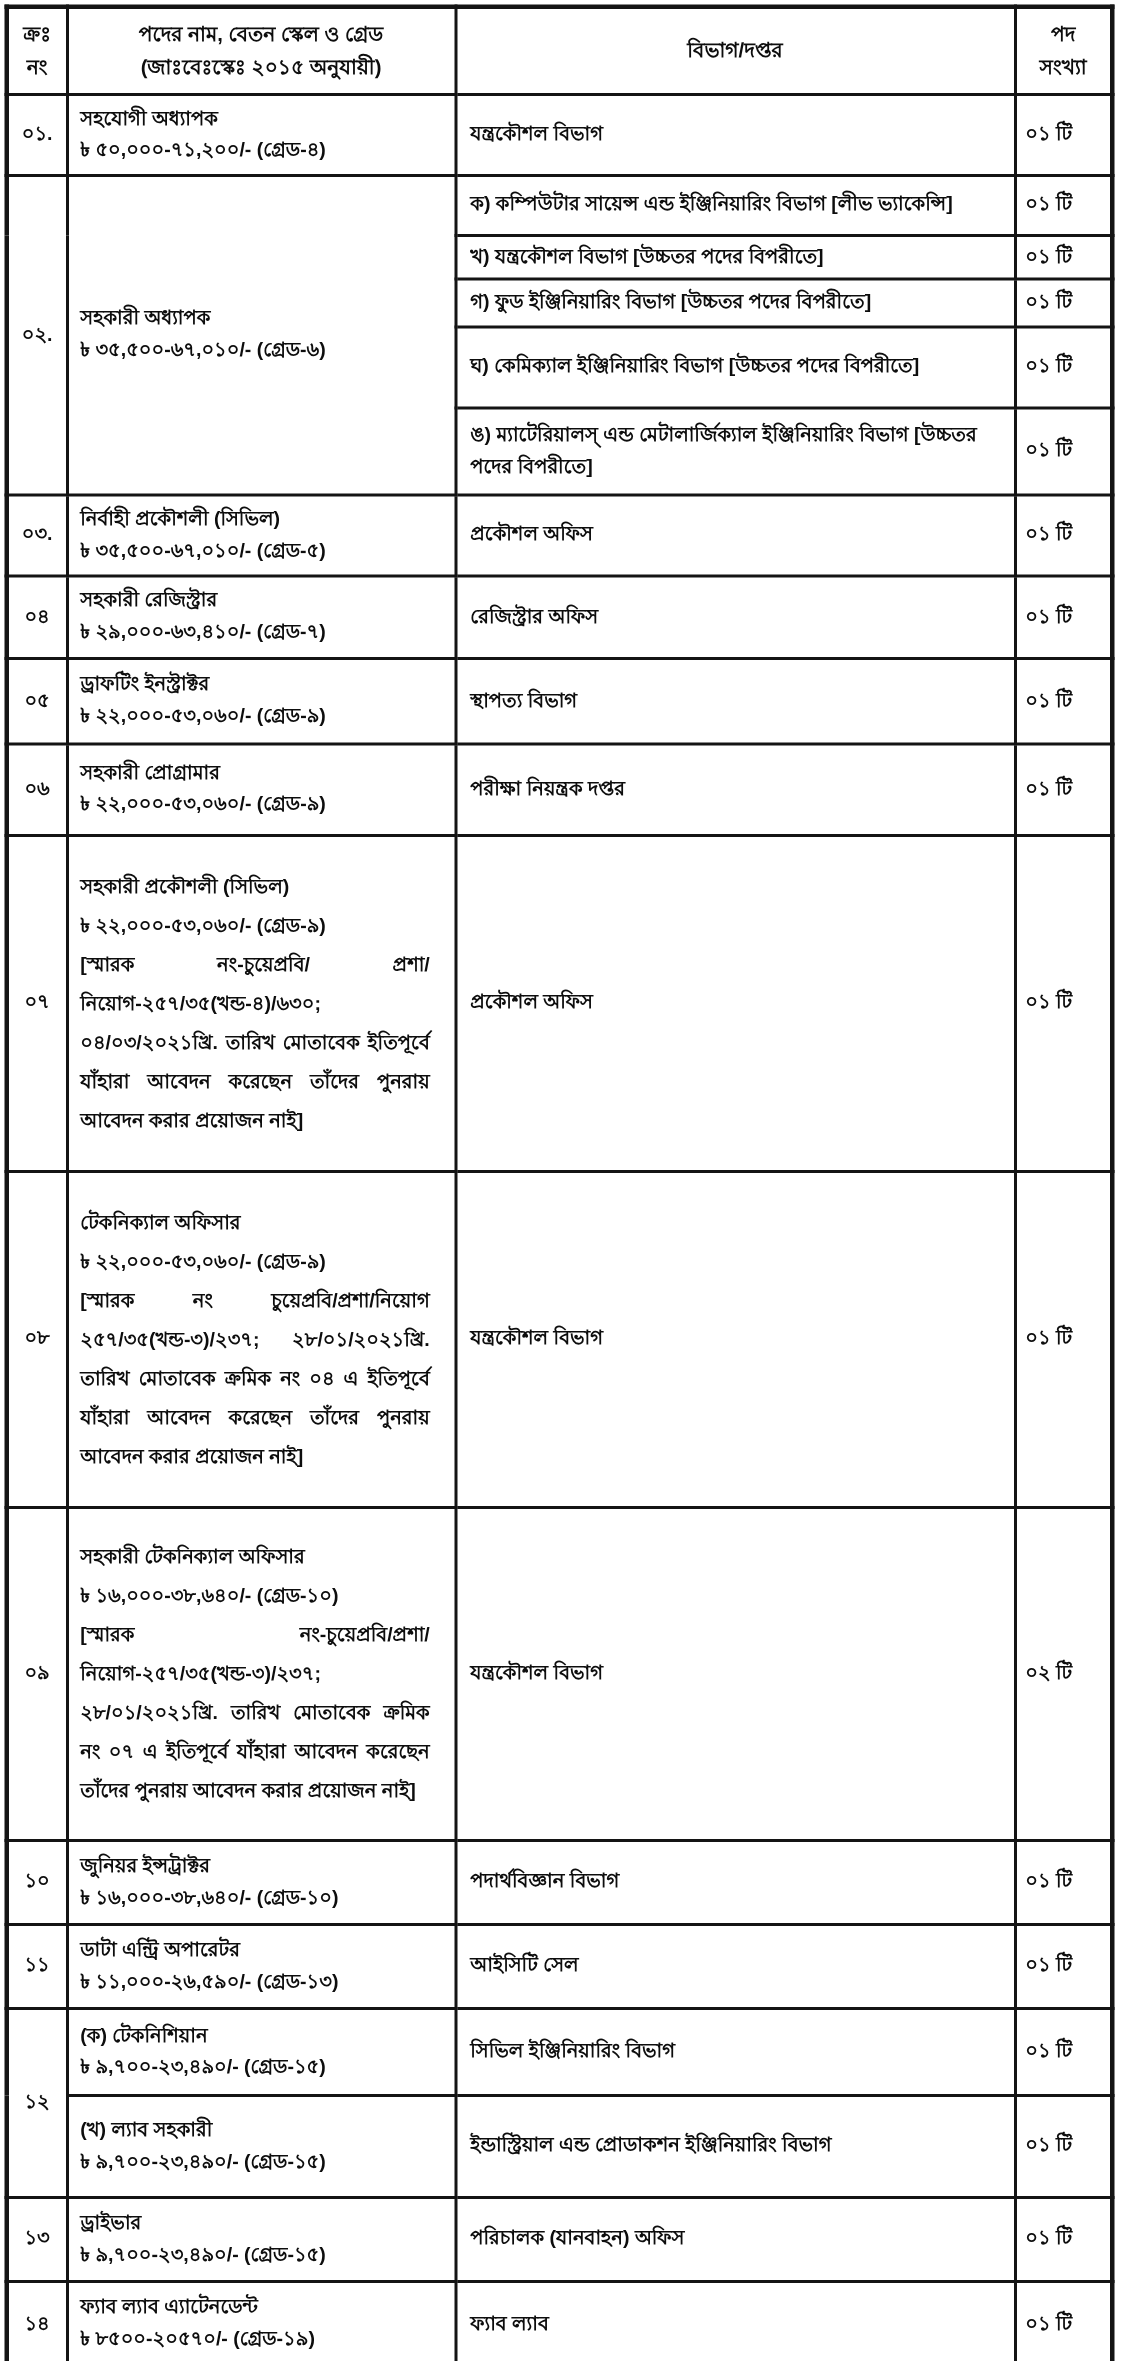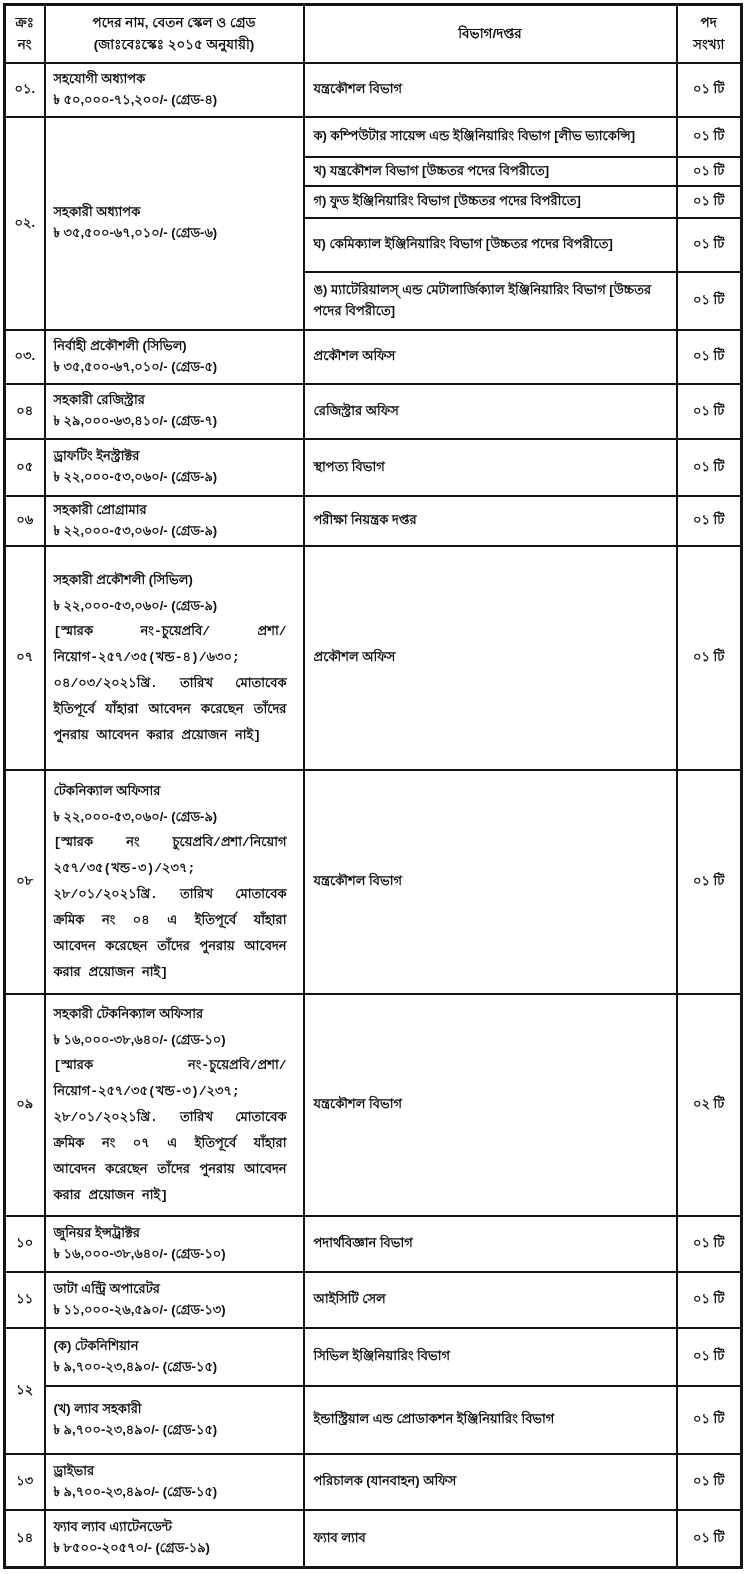--- a/index.html
+++ b/index.html
@@ -34,27 +34,27 @@
     line-height: 1.55;
     overflow: hidden;
   }
   col.c1 { width: 40px; }
   col.c2 { width: 259px; }
   col.c3 { width: 373px; }
   col.c4 { width: 65px; }
 
   td.th { text-align: center; font-size: 13.5px; line-height: 1.6; }
   td.sl { text-align: center; padding: 2px 2px; }
-  td.cnt { text-align: center; white-space: nowrap; margin-top: 24px; }
+  td.cnt { white-space: nowrap; margin-top: 24px; }
   td.dept { padding-left: 9px; padding-right: 16px; }
   td.post { padding-left: 8px; padding-right: 16px; }
 
   .pname { line-height: 1.6; }
   .pay   { line-height: 1.6; }
-  .note  { text-align: justify; font-family: Liberation Mono, monospace; }
+  .note  { text-align: justify; }
   tr.tall td.post { vertical-align: middle; margin-top: 12px; }
   tr.tall .pname, tr.tall .pay, tr.tall .note { line-height: 26px; }
 </style>
 </head>
 <body>
 
 <div class="page">
   <table class="vacancy-table">
     <colgroup>
       <col class="c1">
@@ -136,21 +136,21 @@
       <tr style="height:57px">
         <td class="sl">০৫</td>
         <td class="post">
           <div class="pname">ড্রাফটিং ইনস্ট্রাক্টর</div>
           <div class="pay">৳ ২২,০০০-৫৩,০৬০/- (গ্রেড-৯)</div>
         </td>
         <td class="dept">স্থাপত্য বিভাগ</td>
         <td class="cnt">০১ টি</td>
       </tr>
 
-      <tr style="height:50px">
+      <tr style="height:61px">
         <td class="sl">০৬</td>
         <td class="post">
           <div class="pname">সহকারী প্রোগ্রামার</div>
           <div class="pay">৳ ২২,০০০-৫৩,০৬০/- (গ্রেড-৯)</div>
         </td>
         <td class="dept">পরীক্ষা নিয়ন্ত্রক দপ্তর</td>
         <td class="cnt">০১ টি</td>
       </tr>
 
       <tr class="tall" style="height:224px">

